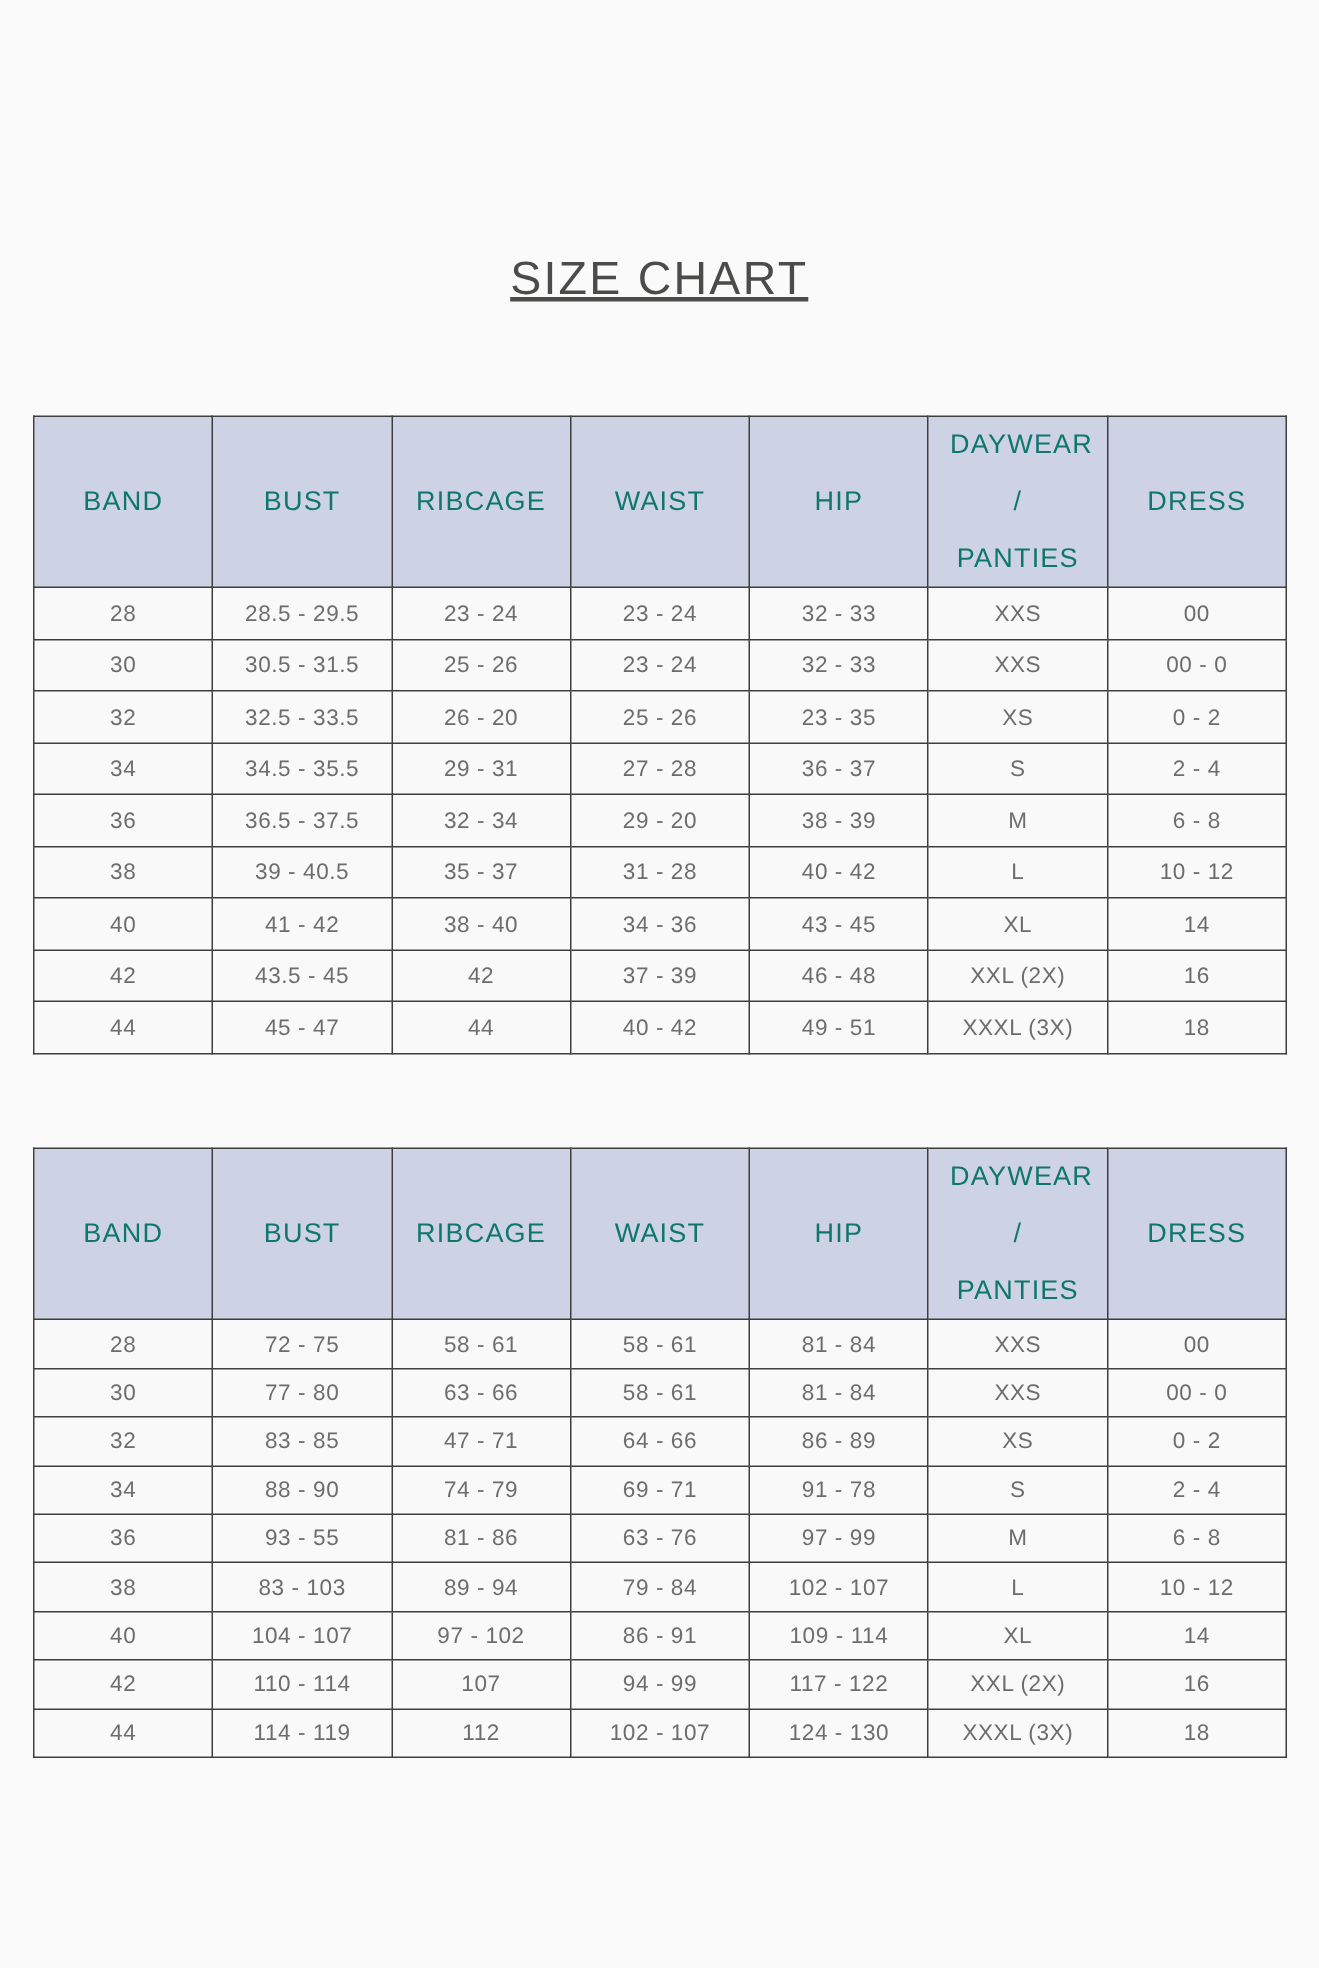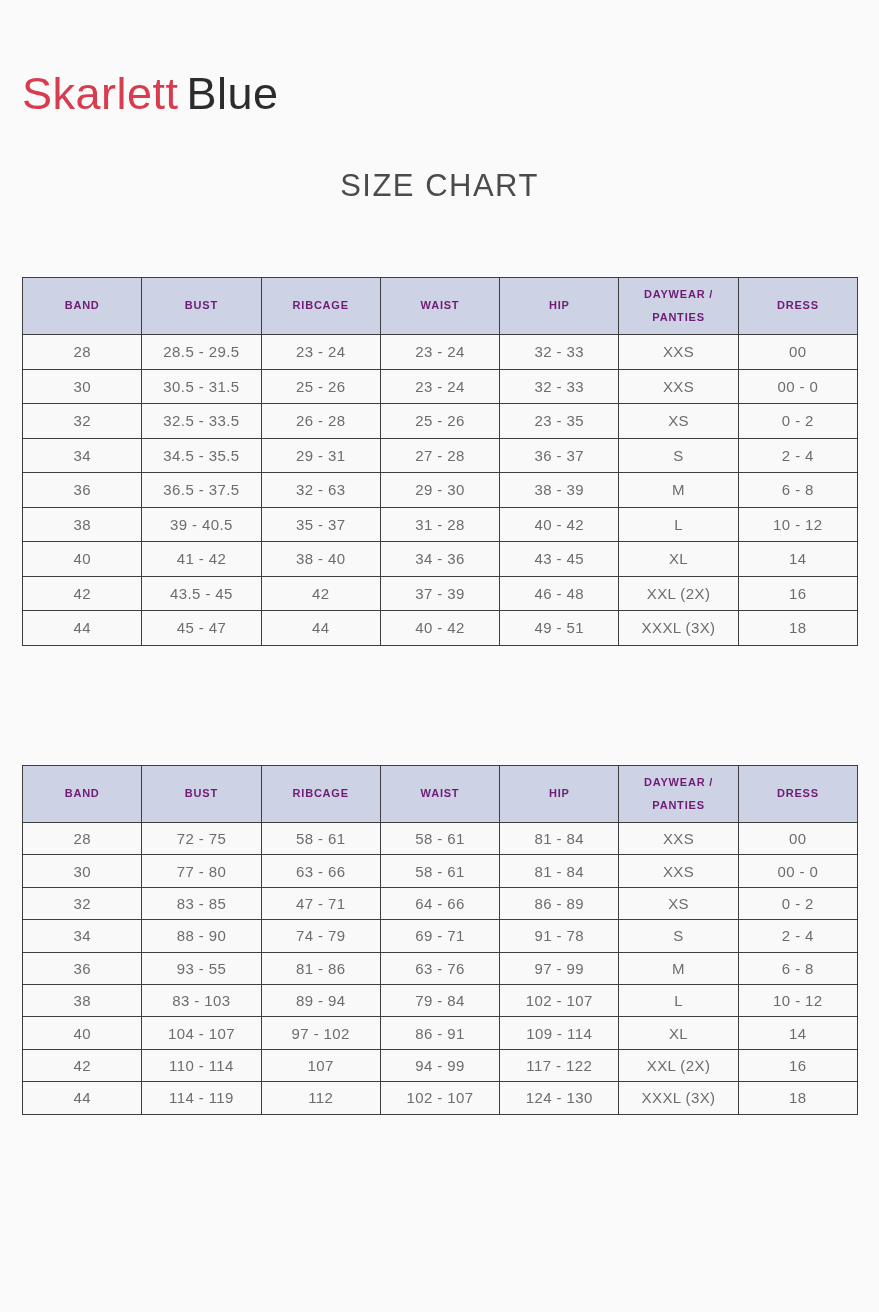--- a/index.html
+++ b/index.html
@@ -26,63 +26,61 @@
   .page-title {
     position: absolute;
     left: 0;
     top: 168px;
     width: 100%;
     text-align: center;
     font-size: 31px;
     font-weight: 400;
     letter-spacing: 1.5px;
     color: #4b4b49;
+    text-decoration: underline;
   }
   .size-table {
     position: absolute;
     left: 22px;
     width: 836px;
     border-collapse: collapse;
     table-layout: fixed;
   }
   .size-table.t0 { top: 277px; }
   .size-table.t1 { top: 765px; }
   .size-table th, .size-table td {
     border: 1.5px solid #3e3e3e;
     text-align: center;
     vertical-align: middle;
   }
   .size-table th {
     background: #cdd3e4;
-    color: #701a75;
-    font-size: 11px;
-    font-weight: 700;
+    color: #0f766e;
+    font-size: 18px;
+    font-weight: 400;
     letter-spacing: 0.8px;
     height: 57px;
     line-height: 2.1;
     padding: 0 14px;
   }
   .size-table td {
     background: #f9f9f9;
     color: #6d6d6d;
     font-size: 15px;
     font-weight: 400;
     letter-spacing: 0.4px;
   }
   .size-table.t0 td { height: 34.5px; }
   .size-table.t1 td { height: 32.4px; }
 </style>
 </head>
 <body>
 
 <div class="page">
 
-  <div class="logo">
-    <span class="brand-first">Skarlett</span><span class="brand-second">Blue</span>
-  </div>
 
   <div class="page-title">SIZE CHART</div>
 
   <table class="size-table t0">
     <thead>
         <tr>
           <th>BAND</th>
           <th>BUST</th>
           <th>RIBCAGE</th>
           <th>WAIST</th>
@@ -106,40 +104,40 @@
           <td>30.5 - 31.5</td>
           <td>25 - 26</td>
           <td>23 - 24</td>
           <td>32 - 33</td>
           <td>XXS</td>
           <td>00 - 0</td>
         </tr>
         <tr>
           <td>32</td>
           <td>32.5 - 33.5</td>
-          <td>26 - 28</td>
+          <td>26 - 20</td>
           <td>25 - 26</td>
           <td>23 - 35</td>
           <td>XS</td>
           <td>0 - 2</td>
         </tr>
         <tr>
           <td>34</td>
           <td>34.5 - 35.5</td>
           <td>29 - 31</td>
           <td>27 - 28</td>
           <td>36 - 37</td>
           <td>S</td>
           <td>2 - 4</td>
         </tr>
         <tr>
           <td>36</td>
           <td>36.5 - 37.5</td>
-          <td>32 - 63</td>
-          <td>29 - 30</td>
+          <td>32 - 34</td>
+          <td>29 - 20</td>
           <td>38 - 39</td>
           <td>M</td>
           <td>6 - 8</td>
         </tr>
         <tr>
           <td>38</td>
           <td>39 - 40.5</td>
           <td>35 - 37</td>
           <td>31 - 28</td>
           <td>40 - 42</td>

